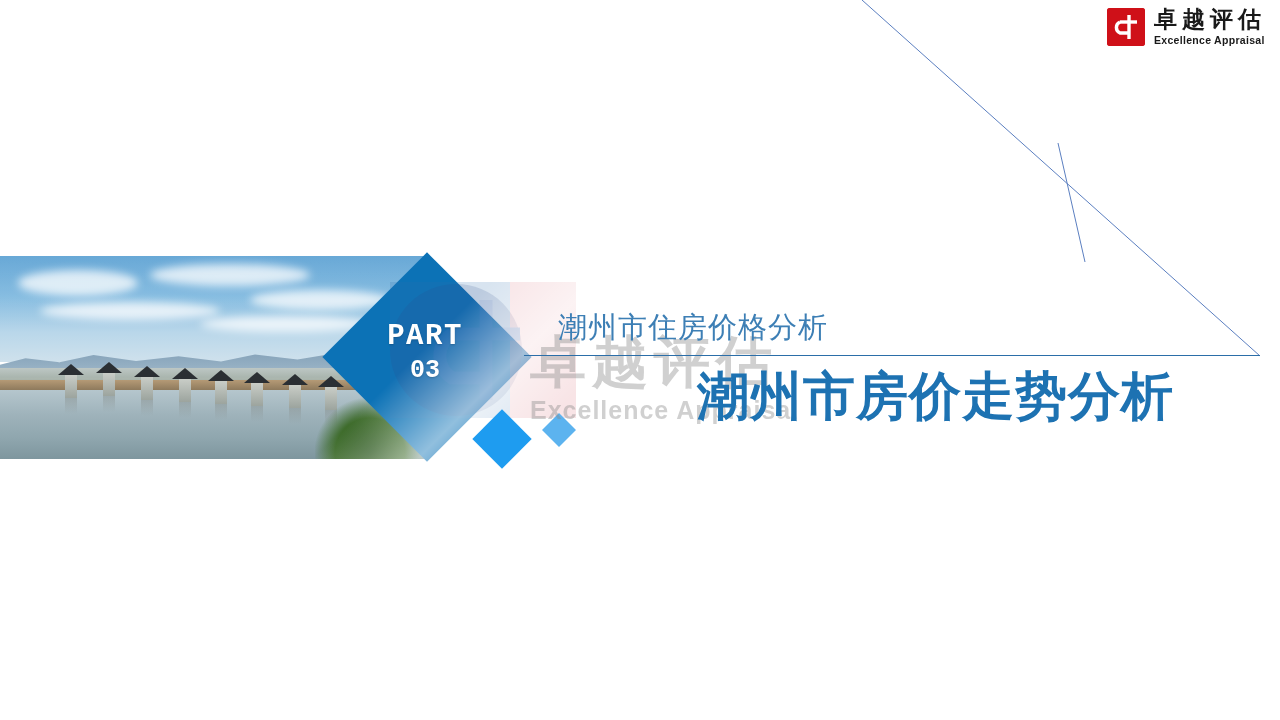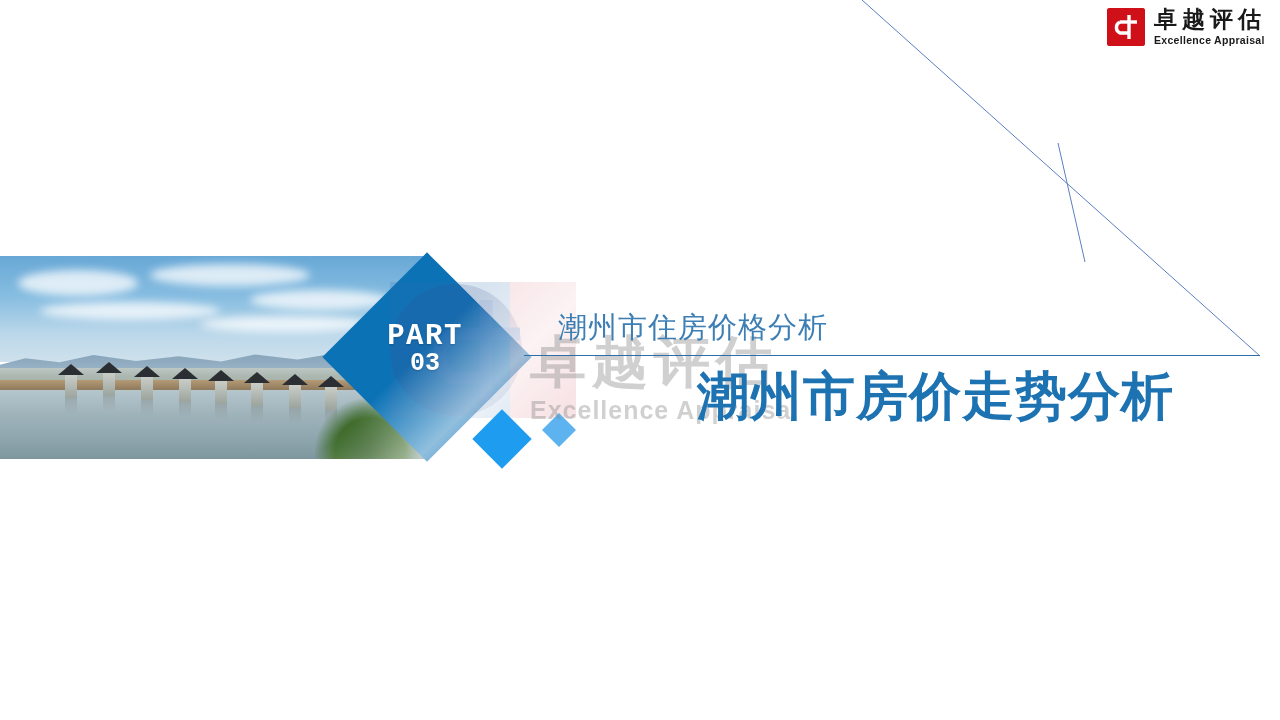--- a/index.html
+++ b/index.html
@@ -185,20 +185,21 @@
     text-shadow: 0 1px 2px rgba(0,0,0,0.18);
     z-index: 6;
   }
   .part-word {
     font-size: 29px;
     font-weight: bold;
     letter-spacing: 1.5px;
     line-height: 1;
   }
   .part-number {
+    margin-top: 7px;
     font-size: 25px;
     font-weight: bold;
     line-height: 1;
   }
 
   
   .accent-diamond {
     position: absolute;
     transform: rotate(45deg);
   }

